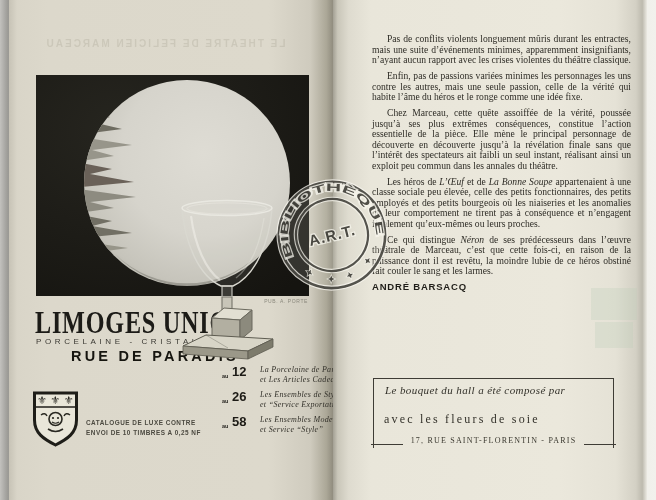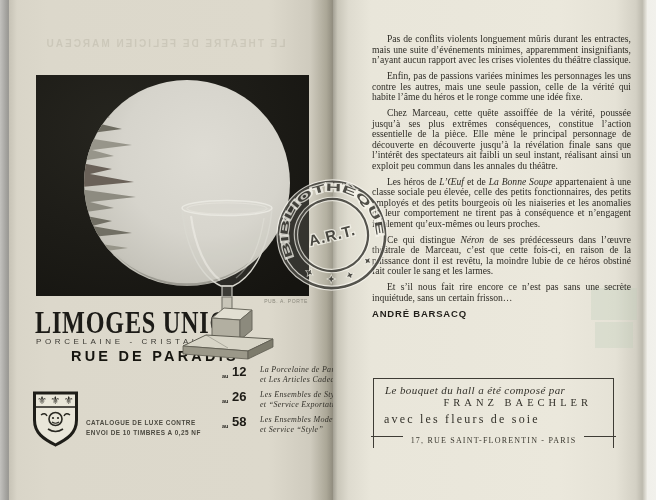--- a/index.html
+++ b/index.html
@@ -133,21 +133,21 @@
     font-size: 12px; letter-spacing: 2.2px;
     white-space: nowrap;
   }
   .fl-line4 {
     position: absolute; right: 13px; top: 45px;
     font-size: 13px; letter-spacing: 4.5px;
     white-space: nowrap;
   }
   .fl-bottom {
     position: absolute; left: 0; right: 0; bottom: 3px;
-    display: flex; align-items: flex-start; justify-content: center;
+    display: flex; align-items: flex-end; justify-content: center;
   }
   .fl-bottom .rule { flex: 0 0 32px; height: 0; border-top: 1.2px solid #3e3c35; }
   .fl-bottom .rule.left { margin-right: 8px; margin-left: -1px; }
   .fl-bottom .rule.right { margin-left: 8px; margin-right: -1px; }
   .fl-address {
     font-size: 8px; letter-spacing: 1.2px; color: #3a382f;
     white-space: nowrap;
   }
   .bleed-spot { position: absolute; background: rgba(186,203,183,.28); }
   
@@ -272,28 +272,26 @@
     <div class="bleed-spot" style="left:258px; top:288px; width:46px; height:32px;"></div>
     <div class="bleed-spot" style="left:262px; top:322px; width:38px; height:26px;"></div>
 
     <div class="body-text">
       <div>
           <p><span>Pas de conflits violents longuement mûris durant les entractes, mais une suite d’événements minimes, apparemment insignifiants, n’ayant aucun rapport avec les crises violentes du théâtre classique.</span></p>
           <p><span>Enfin, pas de passions variées minimes les personnages les uns contre les autres, mais une seule passion, celle de la vérité qui habite l’âme du héros et le ronge comme une idée fixe.</span></p>
           <p><span>Chez Marceau, cette quête assoiffée de la vérité, poussée jusqu’à ses plus extrêmes conséquences, constitue l’action essentielle de la pièce. Elle mène le principal personnage de découverte en découverte jusqu’à la révélation finale sans que l’intérêt des spectateurs ait faibli un seul instant, réalisant ainsi un exploit peu commun dans les annales du théâtre.</span></p>
           <p><span>Les héros de </span><span class="it">L’Œuf</span><span> et de </span><span class="it">La Bonne Soupe</span><span> appartenaient à une classe sociale peu élevée, celle des petits fonctionnaires, des petits employés et des petits bourgeois où les niaiseries et les anomalies de leur comportement ne tirent pas à conséquence et n’engagent finalement qu’eux-mêmes ou leurs proches.</span></p>
           <p><span>Ce qui distingue </span><span class="it">Néron</span><span> de ses prédécesseurs dans l’œuvre théâtrale de Marceau, c’est que cette fois-ci, en raison de la puissance dont il est revêtu, la moindre lubie de ce héros obstiné fait couler le sang et les larmes.</span></p>
-          <p><span>Et s’il nous fait rire encore ce n’est pas sans une secrète inquiétude, sans un certain frisson…</span></p>
         </div>
       <div class="signature">ANDRÉ BARSACQ</div>
     </div>
 
     <div class="florist-box">
       <div class="fl-line1">Le bouquet du hall a été composé par</div>
-      <div class="fl-line2">FRANZ BAECHLER</div>
       <div class="fl-line3">avec les fleurs de soie</div>
       <div class="fl-bottom">
         <span class="rule left"></span>
         <span class="fl-address">17, RUE SAINT-FLORENTIN - PARIS</span>
         <span class="rule right"></span>
       </div>
     </div>
   </div>
 
   <svg class="stamp" width="122" height="122" viewBox="-61 -61 122 122">

